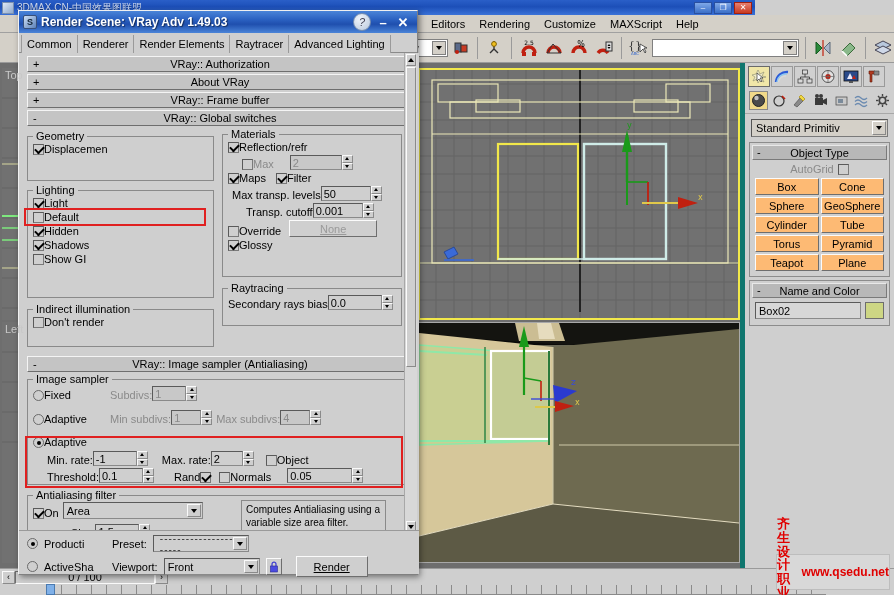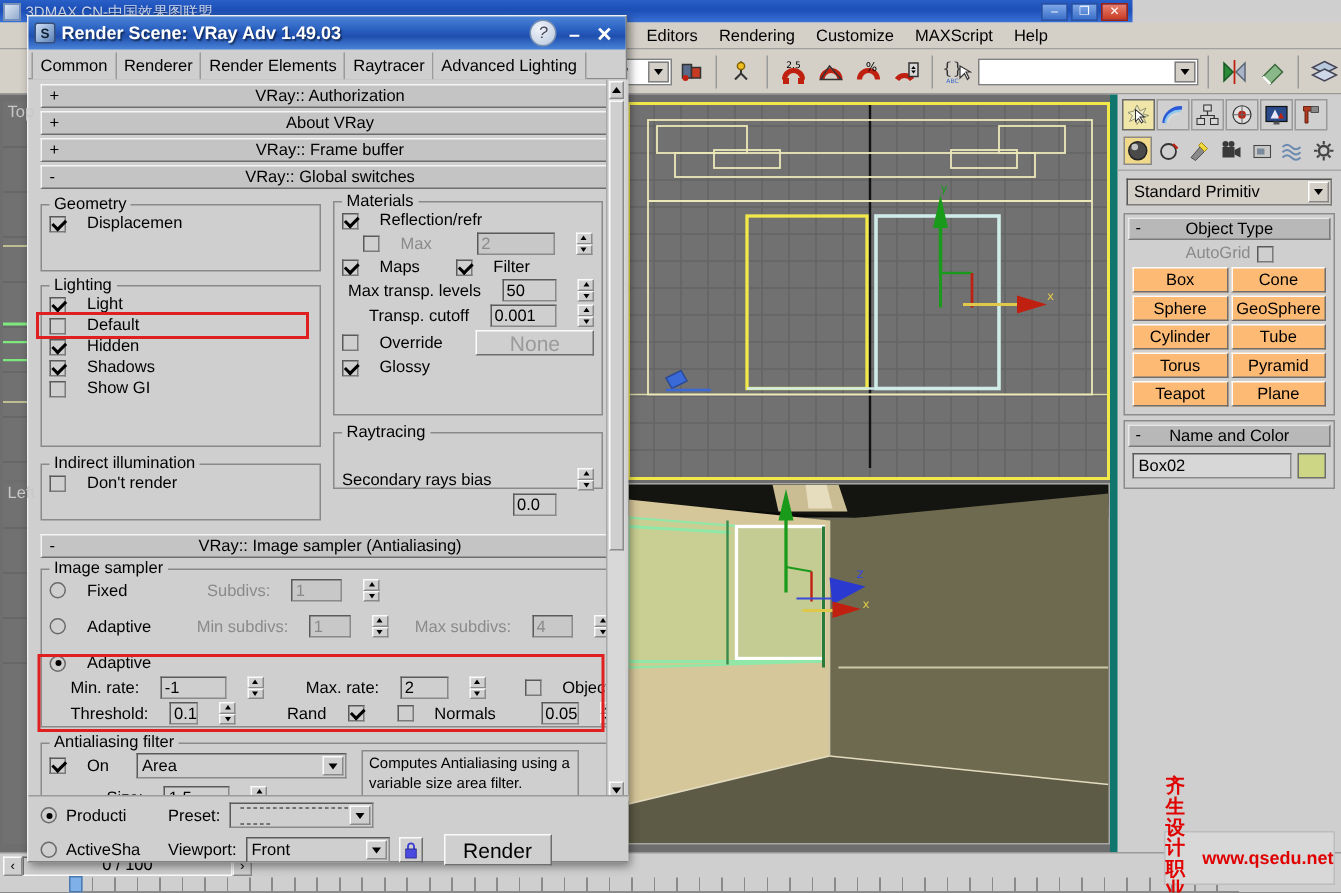--- a/index.html
+++ b/index.html
@@ -291,21 +291,21 @@
     padding:4px 5px 5px 5px;
     position:relative;
     background:#cfcfcf;
   }
   .grpbox > .legend {
     position:absolute; top:-7px; left:5px; background:#cfcfcf;
     padding:0 3px; font-size:11px;
     font-family:"Liberation Sans", sans-serif;
   }
 
-  .row { display:flex; align-items:center; gap:14px; margin:2px 0; }
+  .row { display:flex; align-items:flex-end; gap:0; margin:2px 0; }
   .cb {
     width:11px;height:11px;background:#cfcfcf;
     border:1px solid #7a7a7a; border-top-color:#5a5a5a; border-left-color:#5a5a5a;
     position:relative; flex:none;
   }
   .cb.on::after {
     content:""; position:absolute; left:1px; top:1px;
     width:7px; height:4px;
     border-left:2px solid #000; border-bottom:2px solid #000;
     transform:rotate(-45deg);
@@ -348,22 +348,23 @@
   }
   .combo .arrow {
     position:absolute; right:1px; top:1px; bottom:1px; width:14px;
     background:#cfcfcf; border:1px solid #8a8a8a;
     border-top-color:#fafafa; border-left-color:#fafafa;
     display:flex;align-items:center;justify-content:center;
   }
   .btn {
     height:17px; background:#cfcfcf;
     border:1px solid #6e6e6e; border-top-color:#fbfbfb; border-left-color:#fbfbfb;
-    font-size:14px; display:flex;align-items:center;justify-content:center;
+    font-size:11px; display:flex;align-items:center;justify-content:center;
     font-family:"Liberation Sans",sans-serif;
+    text-decoration:underline;
   }
   .btn.dim { color:#9a9a9a; }
 
   .redbox {
     position:absolute; border:2px solid #e02020; pointer-events:none; z-index:20;
   }
 
   .desc-box {
     background:#cfcfcf; border:1px solid #8a8a8a;
     padding:3px 4px; font-size:10px; line-height:1.25;
@@ -996,21 +997,21 @@
             <div class="row">
               <span class="cb on"></span>
               <span class="lbl">Glossy</span>
             </div>
           </div>
 
           <div class="grpbox" style="height:38px; margin-top:11px;">
             <span class="legend">Raytracing</span>
             <div class="row">
               <span class="lbl">Secondary rays bias</span>
-              <div class="field" style="width:54px;margin-top:34px;">0.0</div>
+              <div class="field" style="width:54px;">0.0</div>
               <div class="spin">
                   <div class="up">
                     <i></i>
                   </div>
                   <div class="dn">
                     <i></i>
                   </div>
                 </div>
             </div>
           </div>

